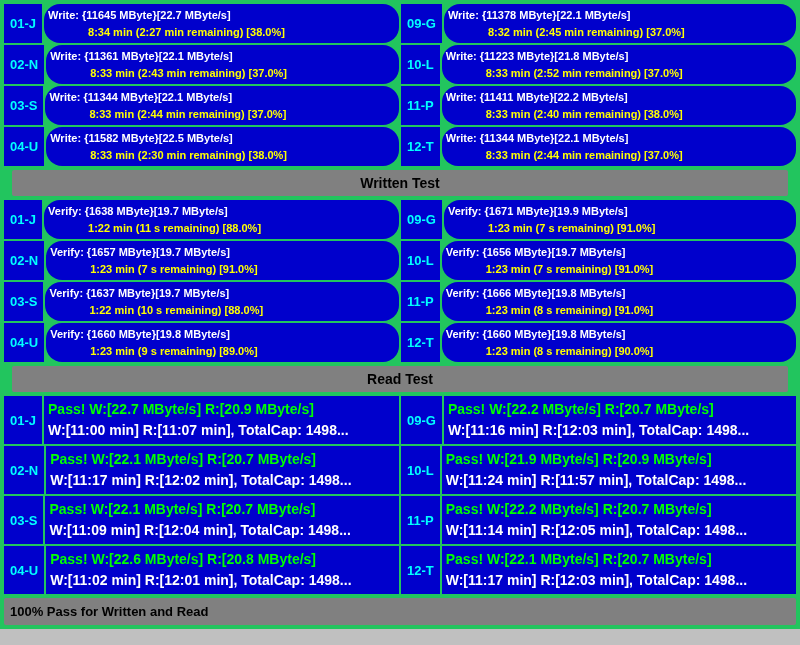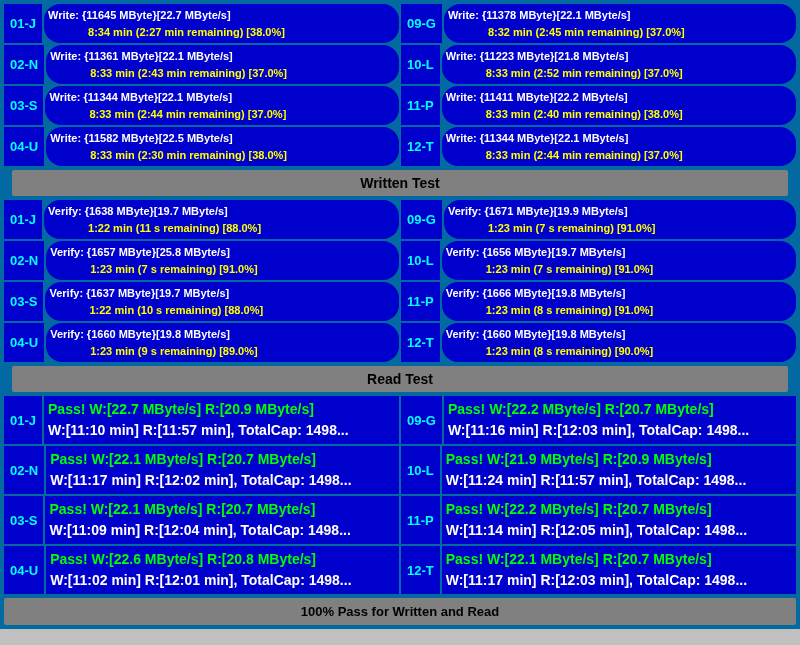--- a/index.html
+++ b/index.html
@@ -5,21 +5,21 @@
     * { box-sizing: border-box; margin: 0; padding: 0; }
     body {
       background: #c0c0c0;
       font-family: Arial, sans-serif;
       font-size: 12px;
       width: 800px;
       min-height: 645px;
     }
     .main-container {
       width: 800px;
-      background: #0369a1;
+      background: #22c55e;
       padding: 4px;
     }
     .section {
       margin-bottom: 2px;
     }
     .grid-2col {
       display: grid;
       grid-template-columns: 1fr 1fr;
       gap: 2px;
       margin-bottom: 2px;
@@ -69,21 +69,21 @@
       font-size: 14px;
       font-weight: bold;
       padding: 3px 4px;
       flex: 1;
       line-height: 1.5;
     }
     .pass-cell-data .line1 { color: #00ff00; }
     .pass-cell-data .line2 { color: #ffffff; }
 
     .footer-bar {
-      text-align: center;
+      text-align: left;
       background: #808080;
       color: #000000;
       font-size: 13px;
       font-weight: bold;
       padding: 6px;
       margin-top: 4px;
       border-radius: 2px;
     }
   </style>
 </head>
@@ -174,21 +174,21 @@
           <div class="cell-data">
             <div class="line1">Verify: {1671 MByte}[19.9 MByte/s]</div>
             <div class="line2">1:23 min (7 s remaining)   [91.0%]</div>
           </div>
         </div>
       </div>
       <div class="grid-2col">
         <div class="cell-row">
           <div class="cell-id">02-N</div>
           <div class="cell-data">
-            <div class="line1">Verify: {1657 MByte}[25.8 MByte/s]</div>
+            <div class="line1">Verify: {1657 MByte}[19.7 MByte/s]</div>
             <div class="line2">1:23 min (7 s remaining)   [91.0%]</div>
           </div>
         </div>
         <div class="cell-row">
           <div class="cell-id">10-L</div>
           <div class="cell-data">
             <div class="line1">Verify: {1656 MByte}[19.7 MByte/s]</div>
             <div class="line2">1:23 min (7 s remaining)   [91.0%]</div>
           </div>
         </div>
@@ -228,21 +228,21 @@
     </div>
 
   <div class="section-header">Read Test</div>
 
   <div class="section" id="pass-rows">
       <div class="grid-2col">
         <div class="cell-row">
           <div class="cell-id">01-J</div>
           <div class="pass-cell-data">
             <div class="line1">Pass! W:[22.7 MByte/s] R:[20.9 MByte/s]</div>
-            <div class="line2">W:[11:10 min] R:[11:57 min], TotalCap: 1498...</div>
+            <div class="line2">W:[11:00 min] R:[11:07 min], TotalCap: 1498...</div>
           </div>
         </div>
         <div class="cell-row">
           <div class="cell-id">09-G</div>
           <div class="pass-cell-data">
             <div class="line1">Pass! W:[22.2 MByte/s] R:[20.7 MByte/s]</div>
             <div class="line2">W:[11:16 min] R:[12:03 min], TotalCap: 1498...</div>
           </div>
         </div>
       </div>

